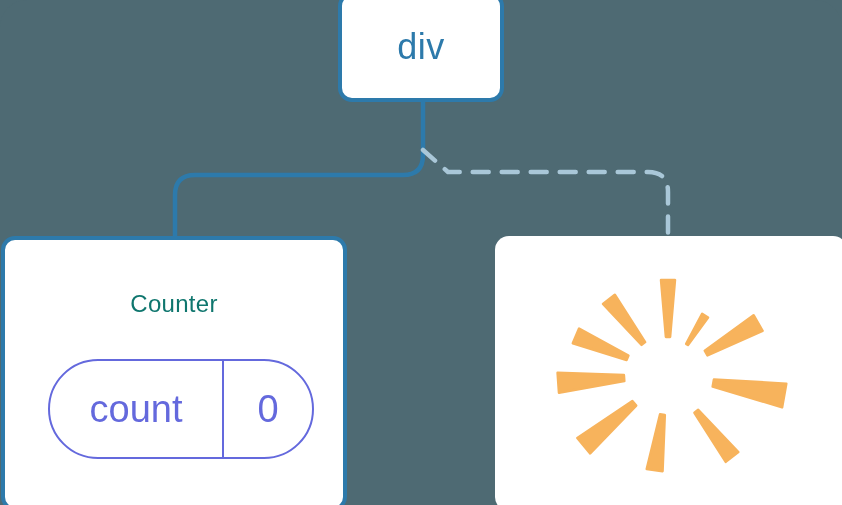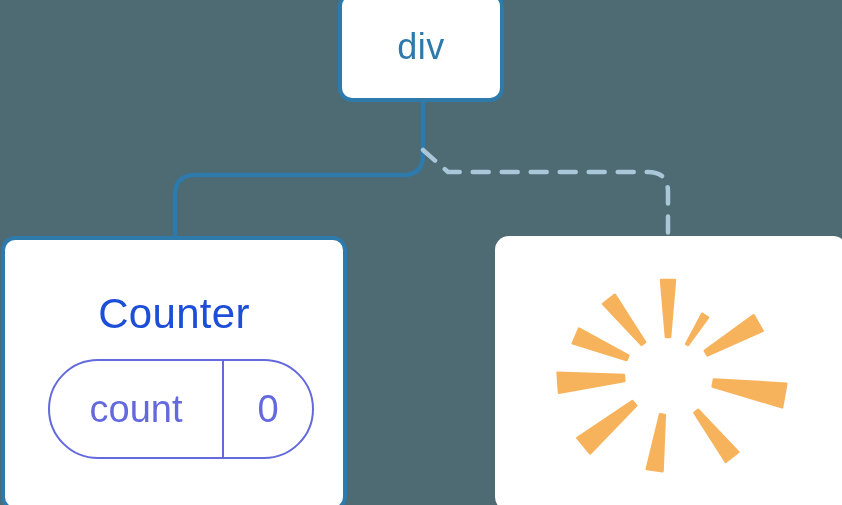--- a/index.html
+++ b/index.html
@@ -63,22 +63,22 @@
     overflow: hidden;
   }
   .node-label {
     color: #2d7aab;
     font-size: 36px;
     letter-spacing: 0.5px;
     line-height: 1;
   }
   .counter-title {
     margin-top: 50px;
-    font-size: 42px;
-    color: #1d4ed8;
+    font-size: 24px;
+    color: #0f766e;
     letter-spacing: 0.3px;
   }
   .pill {
     position: absolute;
     left: 43px;
     top: 119px;
     width: 266px;
     height: 100px;
     border: 2.5px solid #6469dd;
     border-radius: 50px;

